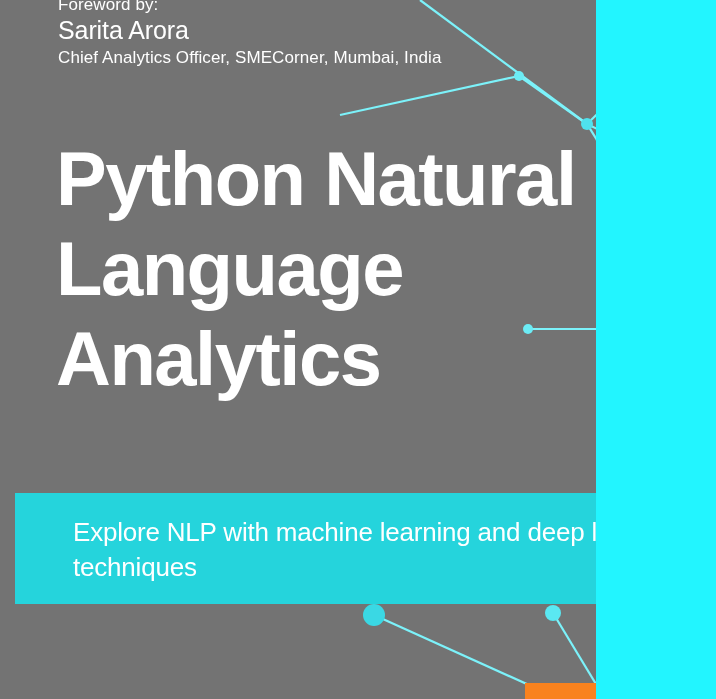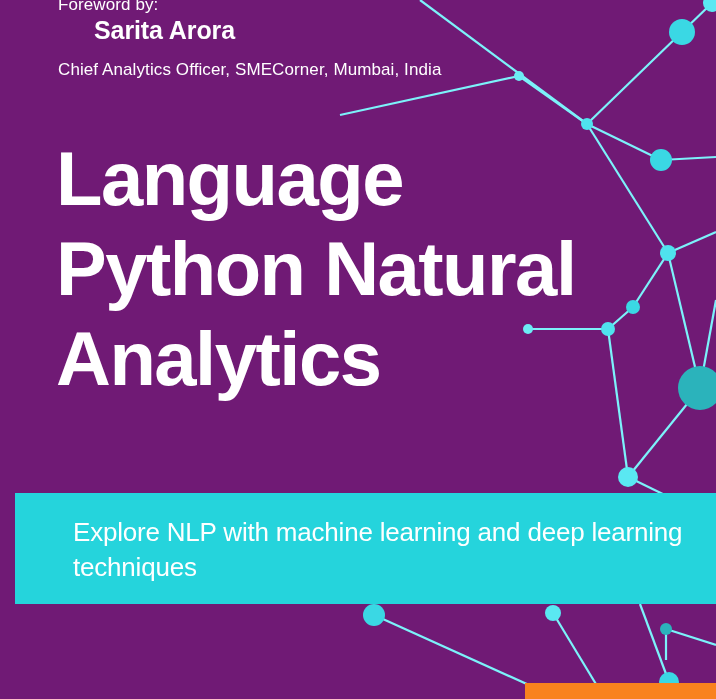--- a/index.html
+++ b/index.html
@@ -8,24 +8,24 @@
   }
   body {
     width: 716px;
     height: 699px;
     overflow: hidden;
     font-family: "Liberation Sans", sans-serif;
     background: #22f5ff;
   }
   #cover {
     position: relative;
-    width: 716px;
+    width: 596px;
     height: 699px;
     overflow: hidden;
-    background: #701a75;
+    background: #737373;
   }
   
   #network {
     position: absolute;
     left: 0;
     top: 0;
     width: 716px;
     height: 699px;
     pointer-events: none;
   }
@@ -41,34 +41,33 @@
     font-size: 17px;
     line-height: 21px;
     font-weight: 400;
     white-space: nowrap;
     letter-spacing: 0.1px;
   }
   .foreword-name {
     color: #ffffff;
     font-size: 25px;
     line-height: 29px;
-    font-weight: 700;
+    font-weight: 400;
     white-space: nowrap;
     letter-spacing: -0.1px;
     margin-top: 1px;
-    margin-left: 36px;
   }
   .foreword-role {
     color: #ffffff;
     font-size: 17px;
     line-height: 22px;
     font-weight: 400;
     white-space: nowrap;
     letter-spacing: 0.1px;
-    margin-top: 14px;
+    margin-top: 2px;
   }
   
   #title-block {
     position: absolute;
     left: 56px;
     top: 134px;
     width: 660px;
   }
   .title-line {
     color: #ffffff;
@@ -158,22 +157,22 @@
       </g>
   </svg>
 
   <div id="foreword-block">
     <div class="foreword-label">Foreword by:</div>
     <div class="foreword-name">Sarita Arora</div>
     <div class="foreword-role">Chief Analytics Officer, SMECorner, Mumbai, India</div>
   </div>
 
   <div id="title-block">
+    <div class="title-line">Python Natural</div>
     <div class="title-line">Language</div>
-    <div class="title-line">Python Natural</div>
     <div class="title-line">Analytics</div>
   </div>
 
   <div id="subtitle-band">
     <div id="subtitle-text">Explore NLP with machine learning and deep learning techniques</div>
   </div>
 
   <div id="orange-bar"></div>
 
 </div>

